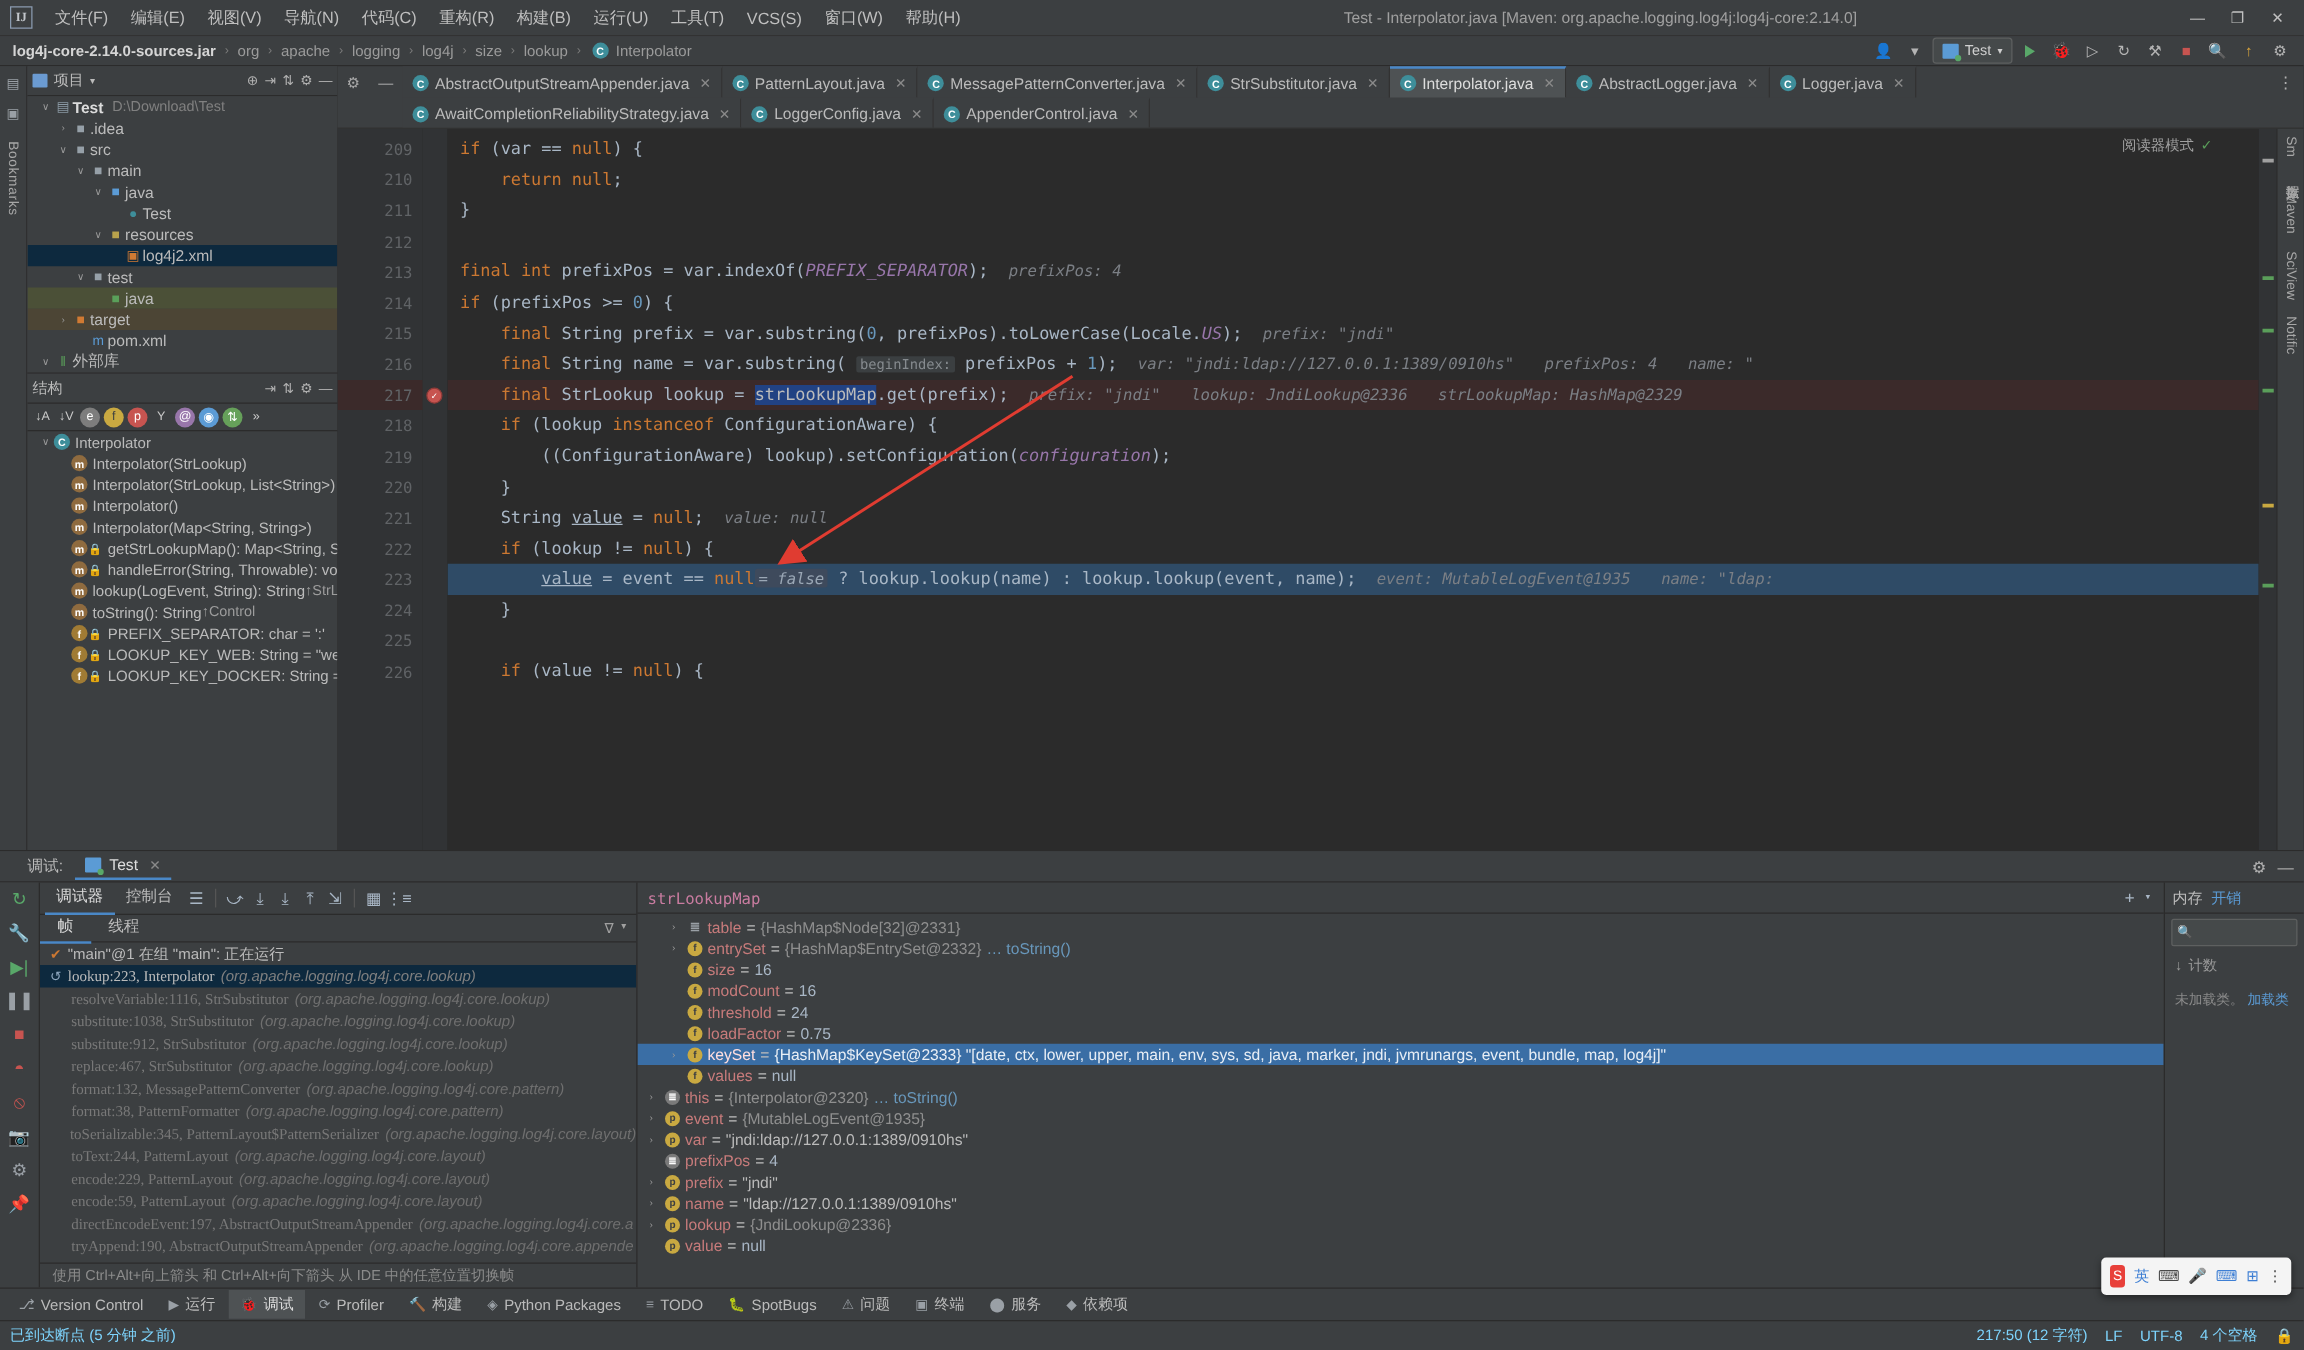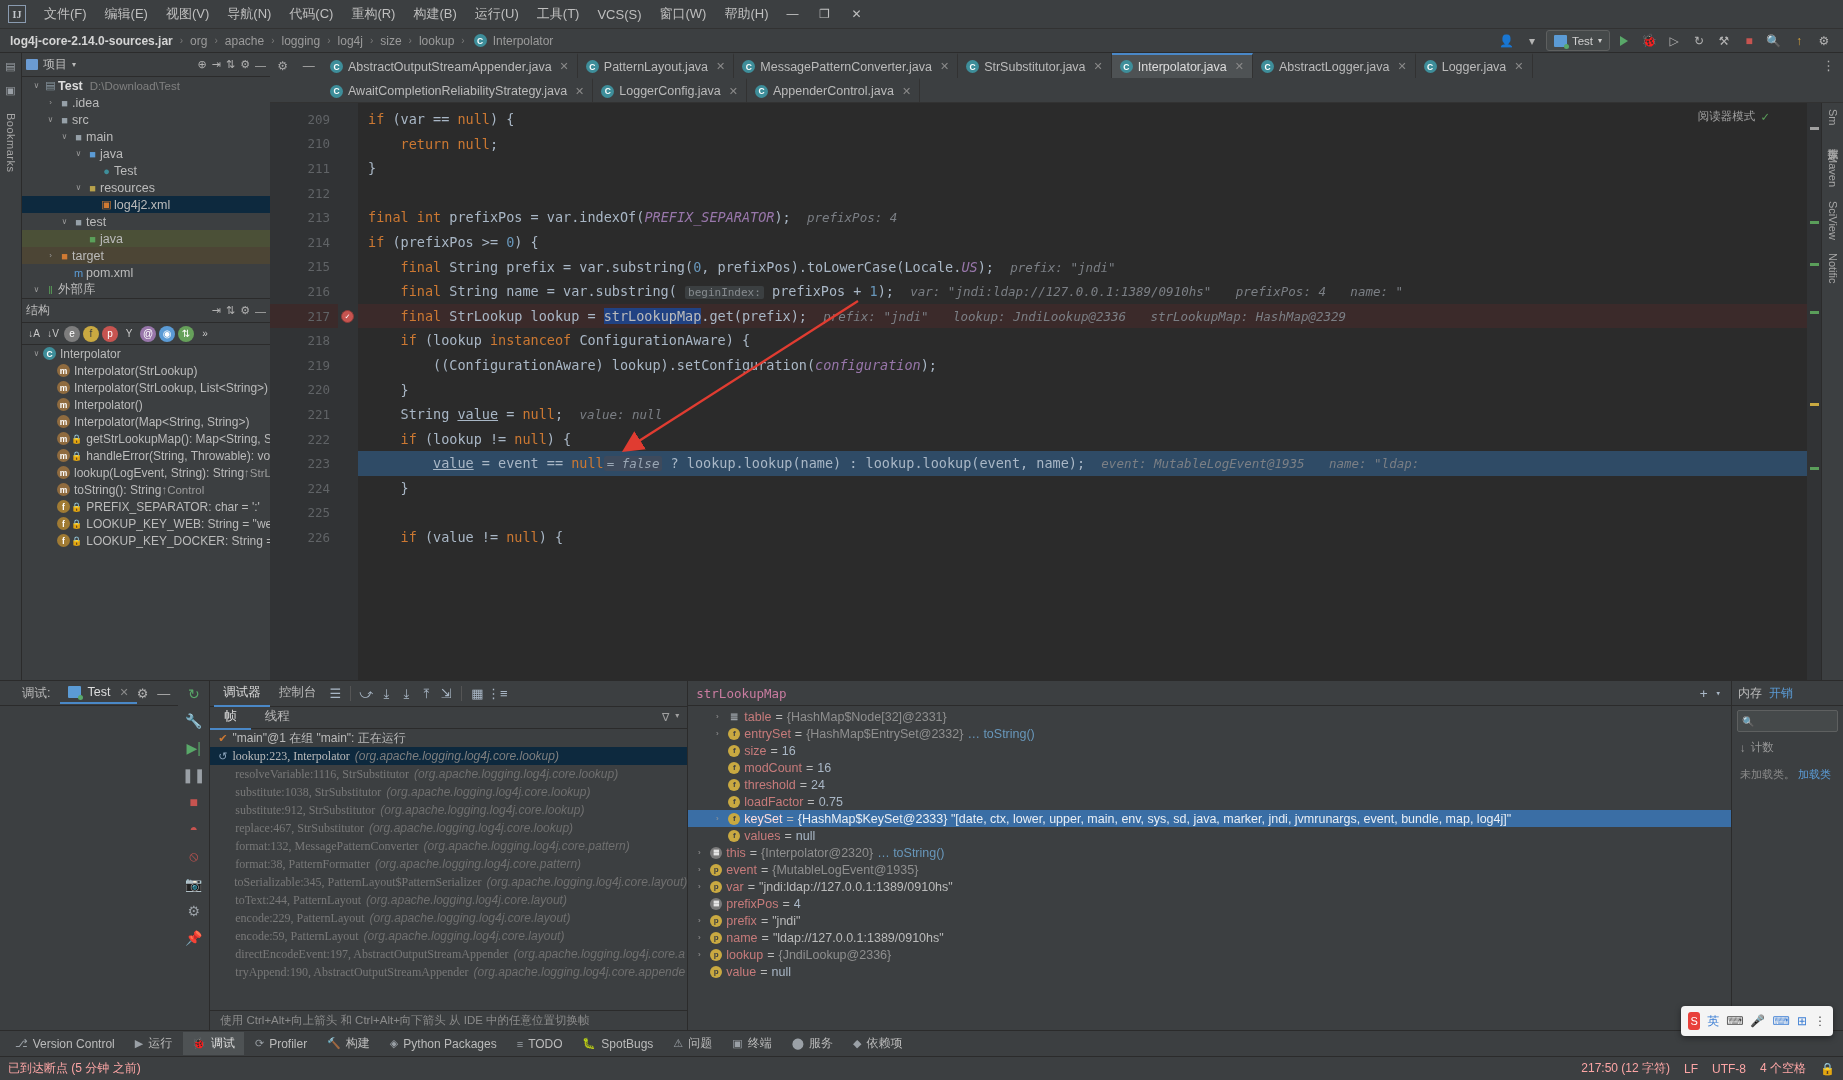--- a/index.html
+++ b/index.html
@@ -183,21 +183,21 @@
     display: flex; align-items: center; gap: 6px;
   }
   .check-green { color: #5a9e5a; font-size: 13px; }
 
   
   .arrow-svg { position: absolute; pointer-events: none; left: 0; top: 0; }
 
   
   .debug-panel {
     height: 350px; background: #3c3f41; border-top: 1px solid #2b2b2b;
-    display: flex; flex-direction: row; flex: none;
+    display: flex; flex-direction: column; flex: none;
   }
   .dbg-header {
     height: 25px; display: flex; align-items: center; background: #3c3f41;
     border-bottom: 1px solid #2b2b2b; padding-left: 22px; font-size: 12.5px;
   }
   .dbg-label { color: #bbb; margin-right: 10px; }
   .dbg-tab {
     display: flex; align-items: center; gap: 6px; padding: 3px 8px;
     border-bottom: 2px solid #4a88c7; color: #ddd;
   }
@@ -297,21 +297,21 @@
     display: flex; align-items: center; font-size: 12px; flex: none; padding-left: 6px; gap: 2px;
   }
   .bt {
     display: flex; align-items: center; gap: 5px; padding: 3px 9px; color: #bbb; white-space: nowrap;
   }
   .bt.active { background: #4e5254; color: #ddd; }
   .bt-ic { font-size: 11px; color: #9aa0a6; }
 
   .statusbar {
     height: 24px; background: #3c3f41; border-top: 1px solid #2b2b2b;
-    display: flex; align-items: center; font-size: 12px; color: #fca5a5; flex: none; padding: 0 8px;
+    display: flex; align-items: center; font-size: 12px; color: #7dd3fc; flex: none; padding: 0 8px;
   }
   .sb-left { display: flex; align-items: center; gap: 6px; }
   .sb-right { margin-left: auto; display: flex; align-items: center; gap: 14px; }
 </style>
 </head>
 <body>
 
 <div class="app">
 
   <div class="titlebar">
@@ -323,20 +323,21 @@
       <div class="menu-item">导航(N)</div>
       <div class="menu-item">代码(C)</div>
       <div class="menu-item">重构(R)</div>
       <div class="menu-item">构建(B)</div>
       <div class="menu-item">运行(U)</div>
       <div class="menu-item">工具(T)</div>
       <div class="menu-item">VCS(S)</div>
       <div class="menu-item">窗口(W)</div>
       <div class="menu-item">帮助(H)</div>
     </div>
+    <div class="win-title">Test - Interpolator.java [Maven: org.apache.logging.log4j:log4j-core:2.14.0]</div>
     <div class="win-buttons">
       <div class="win-btn">—</div>
       <div class="win-btn">❐</div>
       <div class="win-btn close">✕</div>
     </div>
   </div>
 
   <div class="navbar">
     <span class="crumb bold">log4j-core-2.14.0-sources.jar</span>
     <span class="crumb-sep">›</span>

